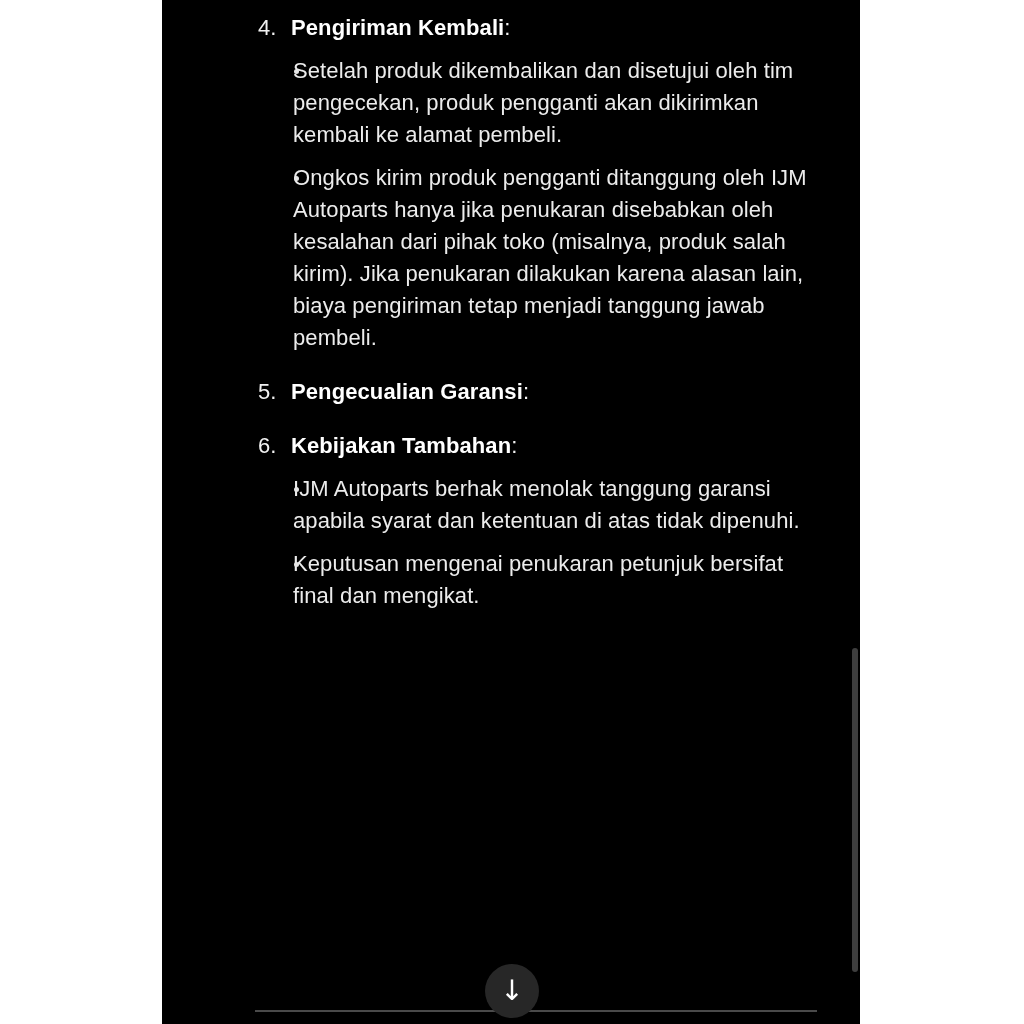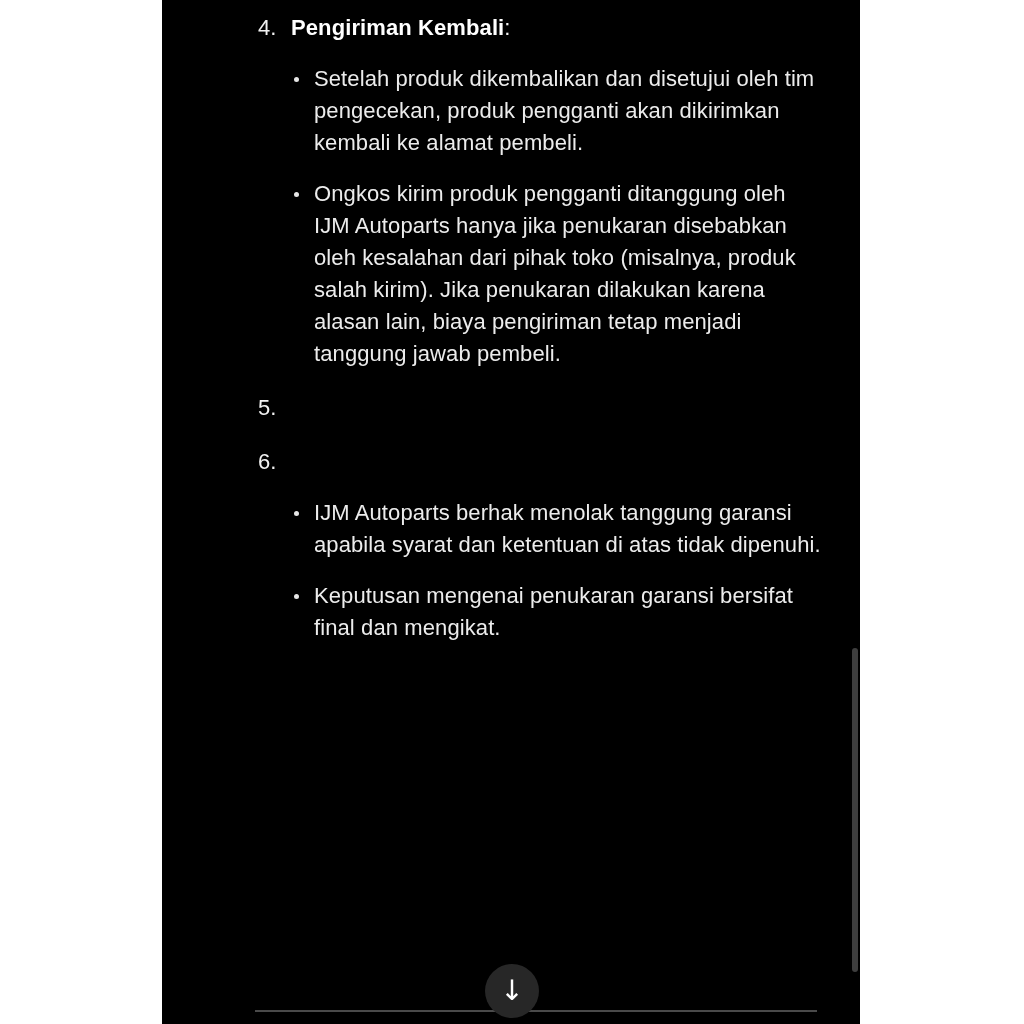--- a/index.html
+++ b/index.html
@@ -48,21 +48,22 @@
     flex: none;
     color: #f2f2f2;
     font-weight: 400;
   }
   .sec-title { color: #ffffff; }
   .t-bold { font-weight: 700; }
   .t-colon { font-weight: 400; color: #f2f2f2; }
   .bullet {
     display: flex;
     margin-left: 35px;
-    margin-top: 19px;
+    margin-top: 11px;
+    flex-direction: column;
   }
   .b-dot {
     width: 21px;
     flex: none;
     position: relative;
   }
   .b-dot::before {
     content: "";
     position: absolute;
     left: 1px;
@@ -137,34 +138,36 @@
         </div>
         <div class="bullet">
           <span class="b-dot"></span>
           <p class="b-text">Ongkos kirim produk pengganti ditanggung oleh IJM Autoparts hanya jika penukaran disebabkan oleh kesalahan dari pihak toko (misalnya, produk salah kirim). Jika penukaran dilakukan karena alasan lain, biaya pengiriman tetap menjadi tanggung jawab pembeli.</p>
         </div>
       </section>
 
       <section>
         <div class="sec-head">
           <span class="sec-num">5.</span>
+          <span class="sec-title"><span class="t-bold">Pengecualian Garansi</span><span class="t-colon">:</span></span>
         </div>
       </section>
 
       <section>
         <div class="sec-head">
           <span class="sec-num">6.</span>
+          <span class="sec-title"><span class="t-bold">Kebijakan Tambahan</span><span class="t-colon">:</span></span>
         </div>
         <div class="bullet">
           <span class="b-dot"></span>
           <p class="b-text">IJM Autoparts berhak menolak tanggung garansi apabila syarat dan ketentuan di atas tidak dipenuhi.</p>
         </div>
         <div class="bullet">
           <span class="b-dot"></span>
-          <p class="b-text">Keputusan mengenai penukaran garansi bersifat final dan mengikat.</p>
+          <p class="b-text">Keputusan mengenai penukaran petunjuk bersifat final dan mengikat.</p>
         </div>
       </section>
 
     </div>
 
     <div class="scrollbar-thumb"></div>
 
     <div class="divider"></div>
 
     <button class="scroll-btn">

